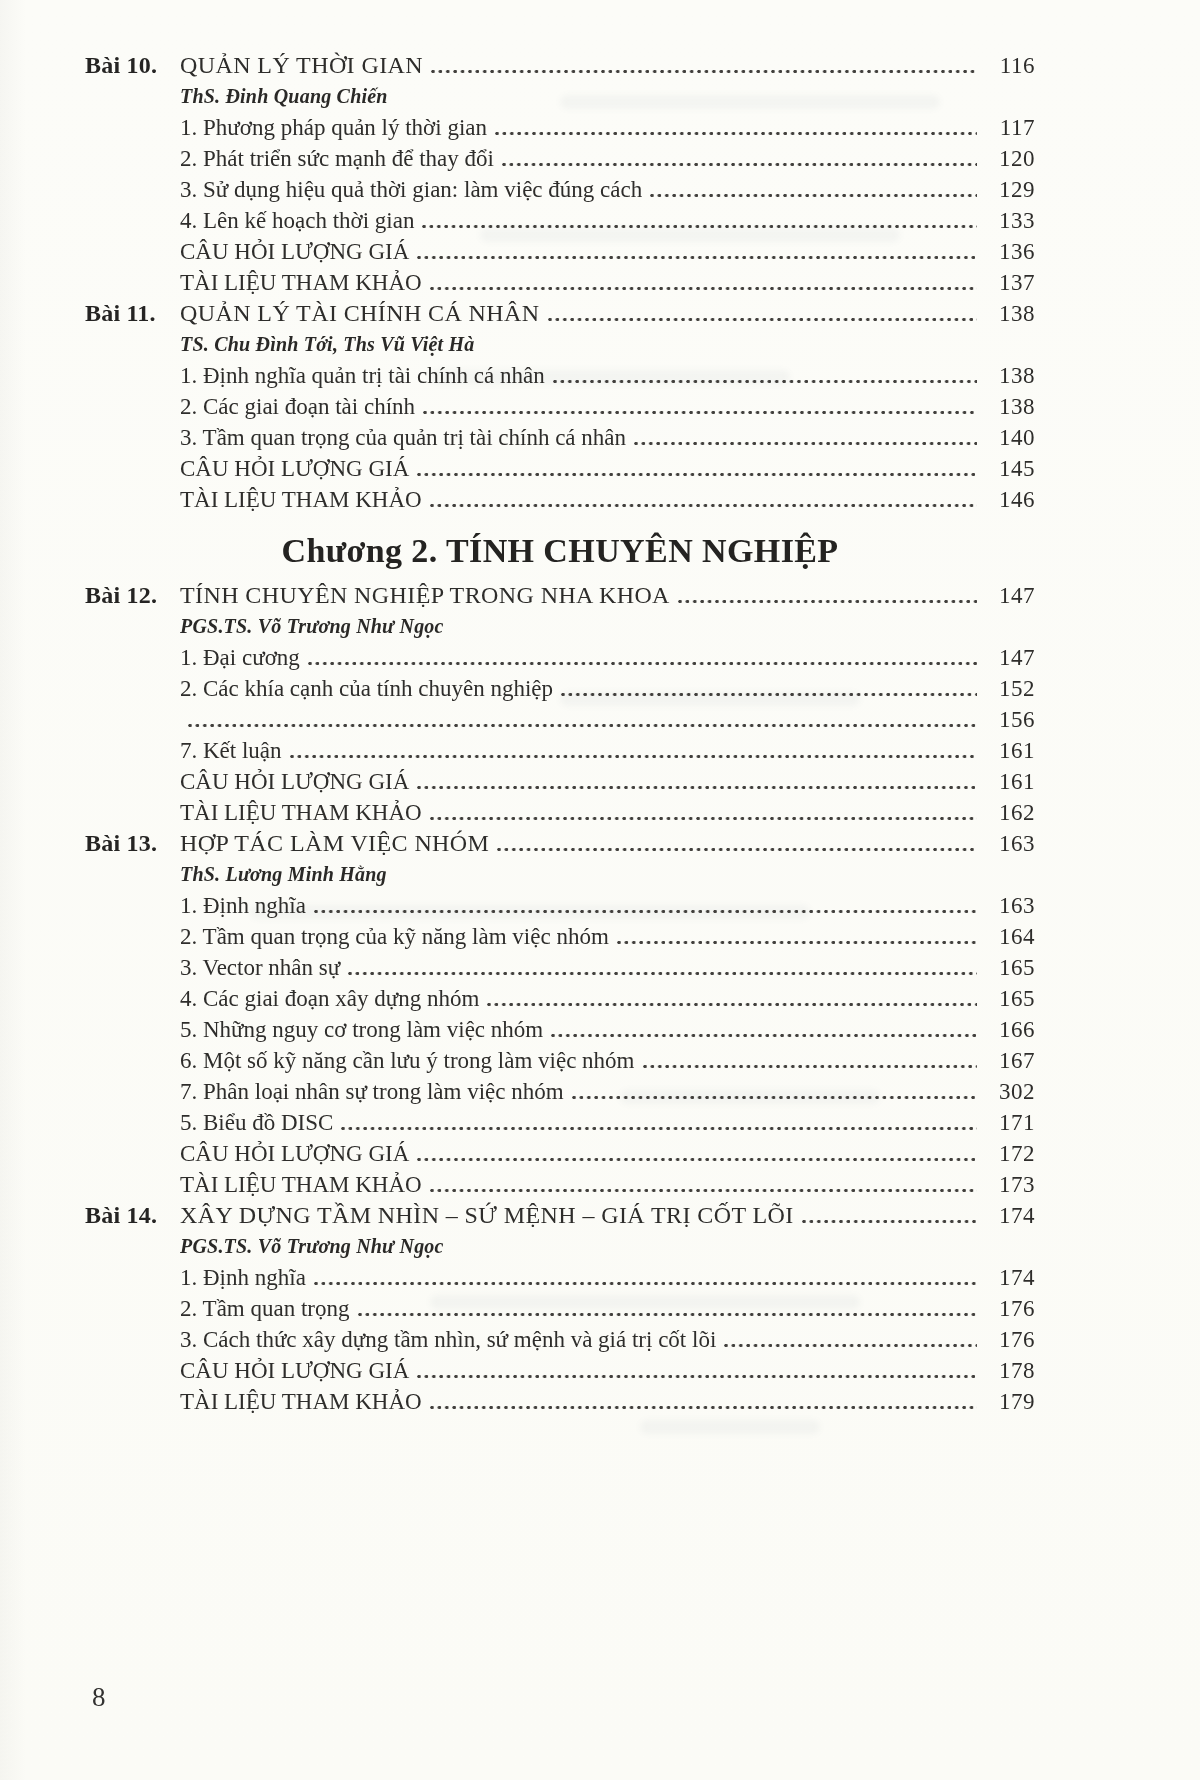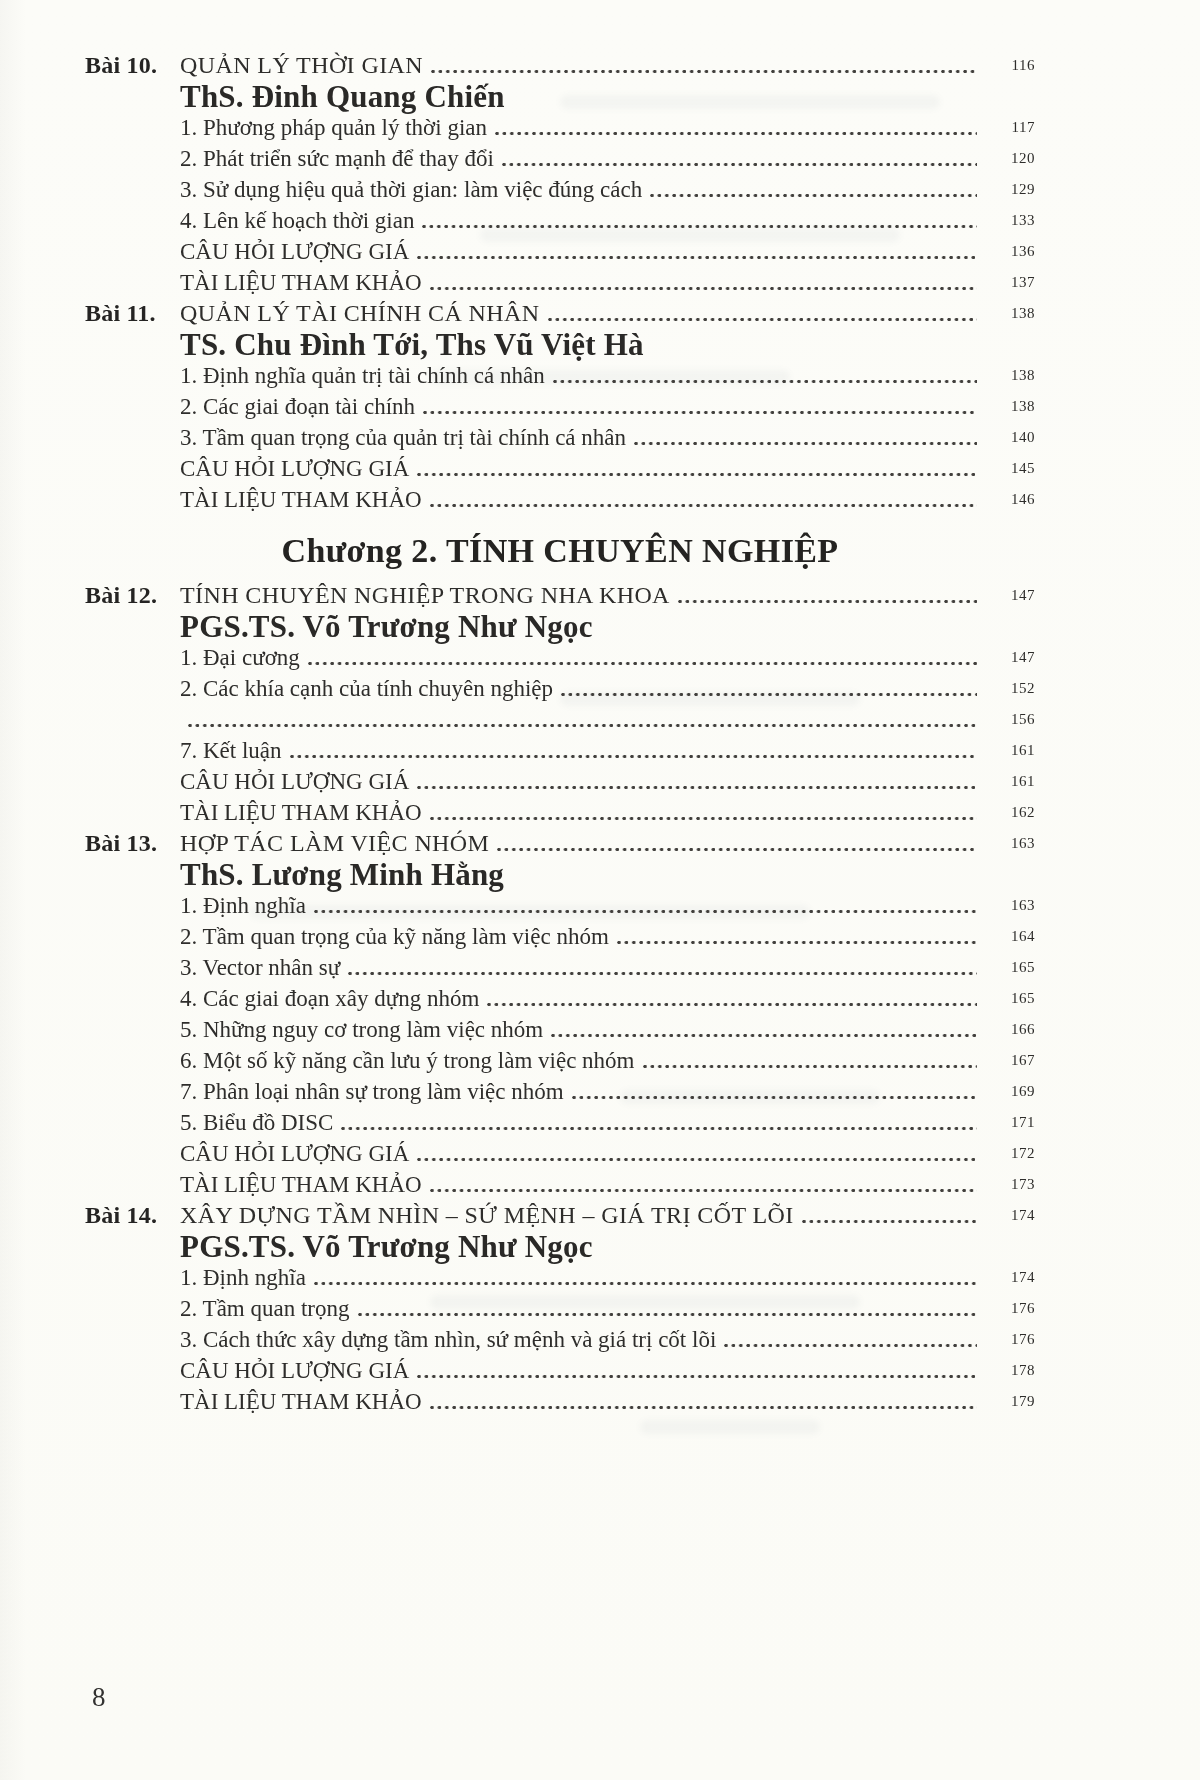--- a/index.html
+++ b/index.html
@@ -28,34 +28,34 @@
   .row.head{font-size:24px;}
   .row.head.first{margin-top:0;}
   .label{
     flex:0 0 95px;font-weight:bold;font-size:24px;color:#252423;
     letter-spacing:0.2px;
   }
   .title{letter-spacing:0.4px;}
   .item{padding-left:95px;}
   .author{
     margin-left:95px;line-height:31px;
-    font-weight:bold;font-size:31px;color:#2a2927;
+    font-weight:bold;font-style:italic;font-size:20px;color:#2a2927;
     letter-spacing:0.2px;
   }
   .dots{
     flex:1 1 auto;
     align-self:flex-end;
     height:7px;
     margin:0 6px 6px 8px;
     background-image:radial-gradient(circle at 2px 3.5px,#413f3c 1.45px,rgba(0,0,0,0) 2px);
     background-size:7.4px 7px;
     background-repeat:repeat-x;
   }
   .pagenum{
-    flex:0 0 52px;text-align:right;font-size:15px;color:#2e2d2b;
+    flex:0 0 52px;text-align:right;font-size:23px;color:#2e2d2b;
     letter-spacing:0.5px;
   }
   .chapter{
     text-align:center;
     font-weight:bold;
     font-size:34px;
     line-height:31px;
     margin:20px 0 14px 0;
     letter-spacing:0.4px;
     color:#242321;
@@ -224,21 +224,21 @@
         <span class="pagenum">166</span>
       </div>
       <div class="row item">
         <span>6. Một số kỹ năng cần lưu ý trong làm việc nhóm</span>
         <span class="dots"></span>
         <span class="pagenum">167</span>
       </div>
       <div class="row item">
         <span>7. Phân loại nhân sự trong làm việc nhóm</span>
         <span class="dots"></span>
-        <span class="pagenum">169</span>
+        <span class="pagenum">302</span>
       </div>
       <div class="row item">
         <span>5. Biểu đồ DISC</span>
         <span class="dots"></span>
         <span class="pagenum">171</span>
       </div>
       <div class="row item">
         <span>CÂU HỎI LƯỢNG GIÁ</span>
         <span class="dots"></span>
         <span class="pagenum">172</span>

